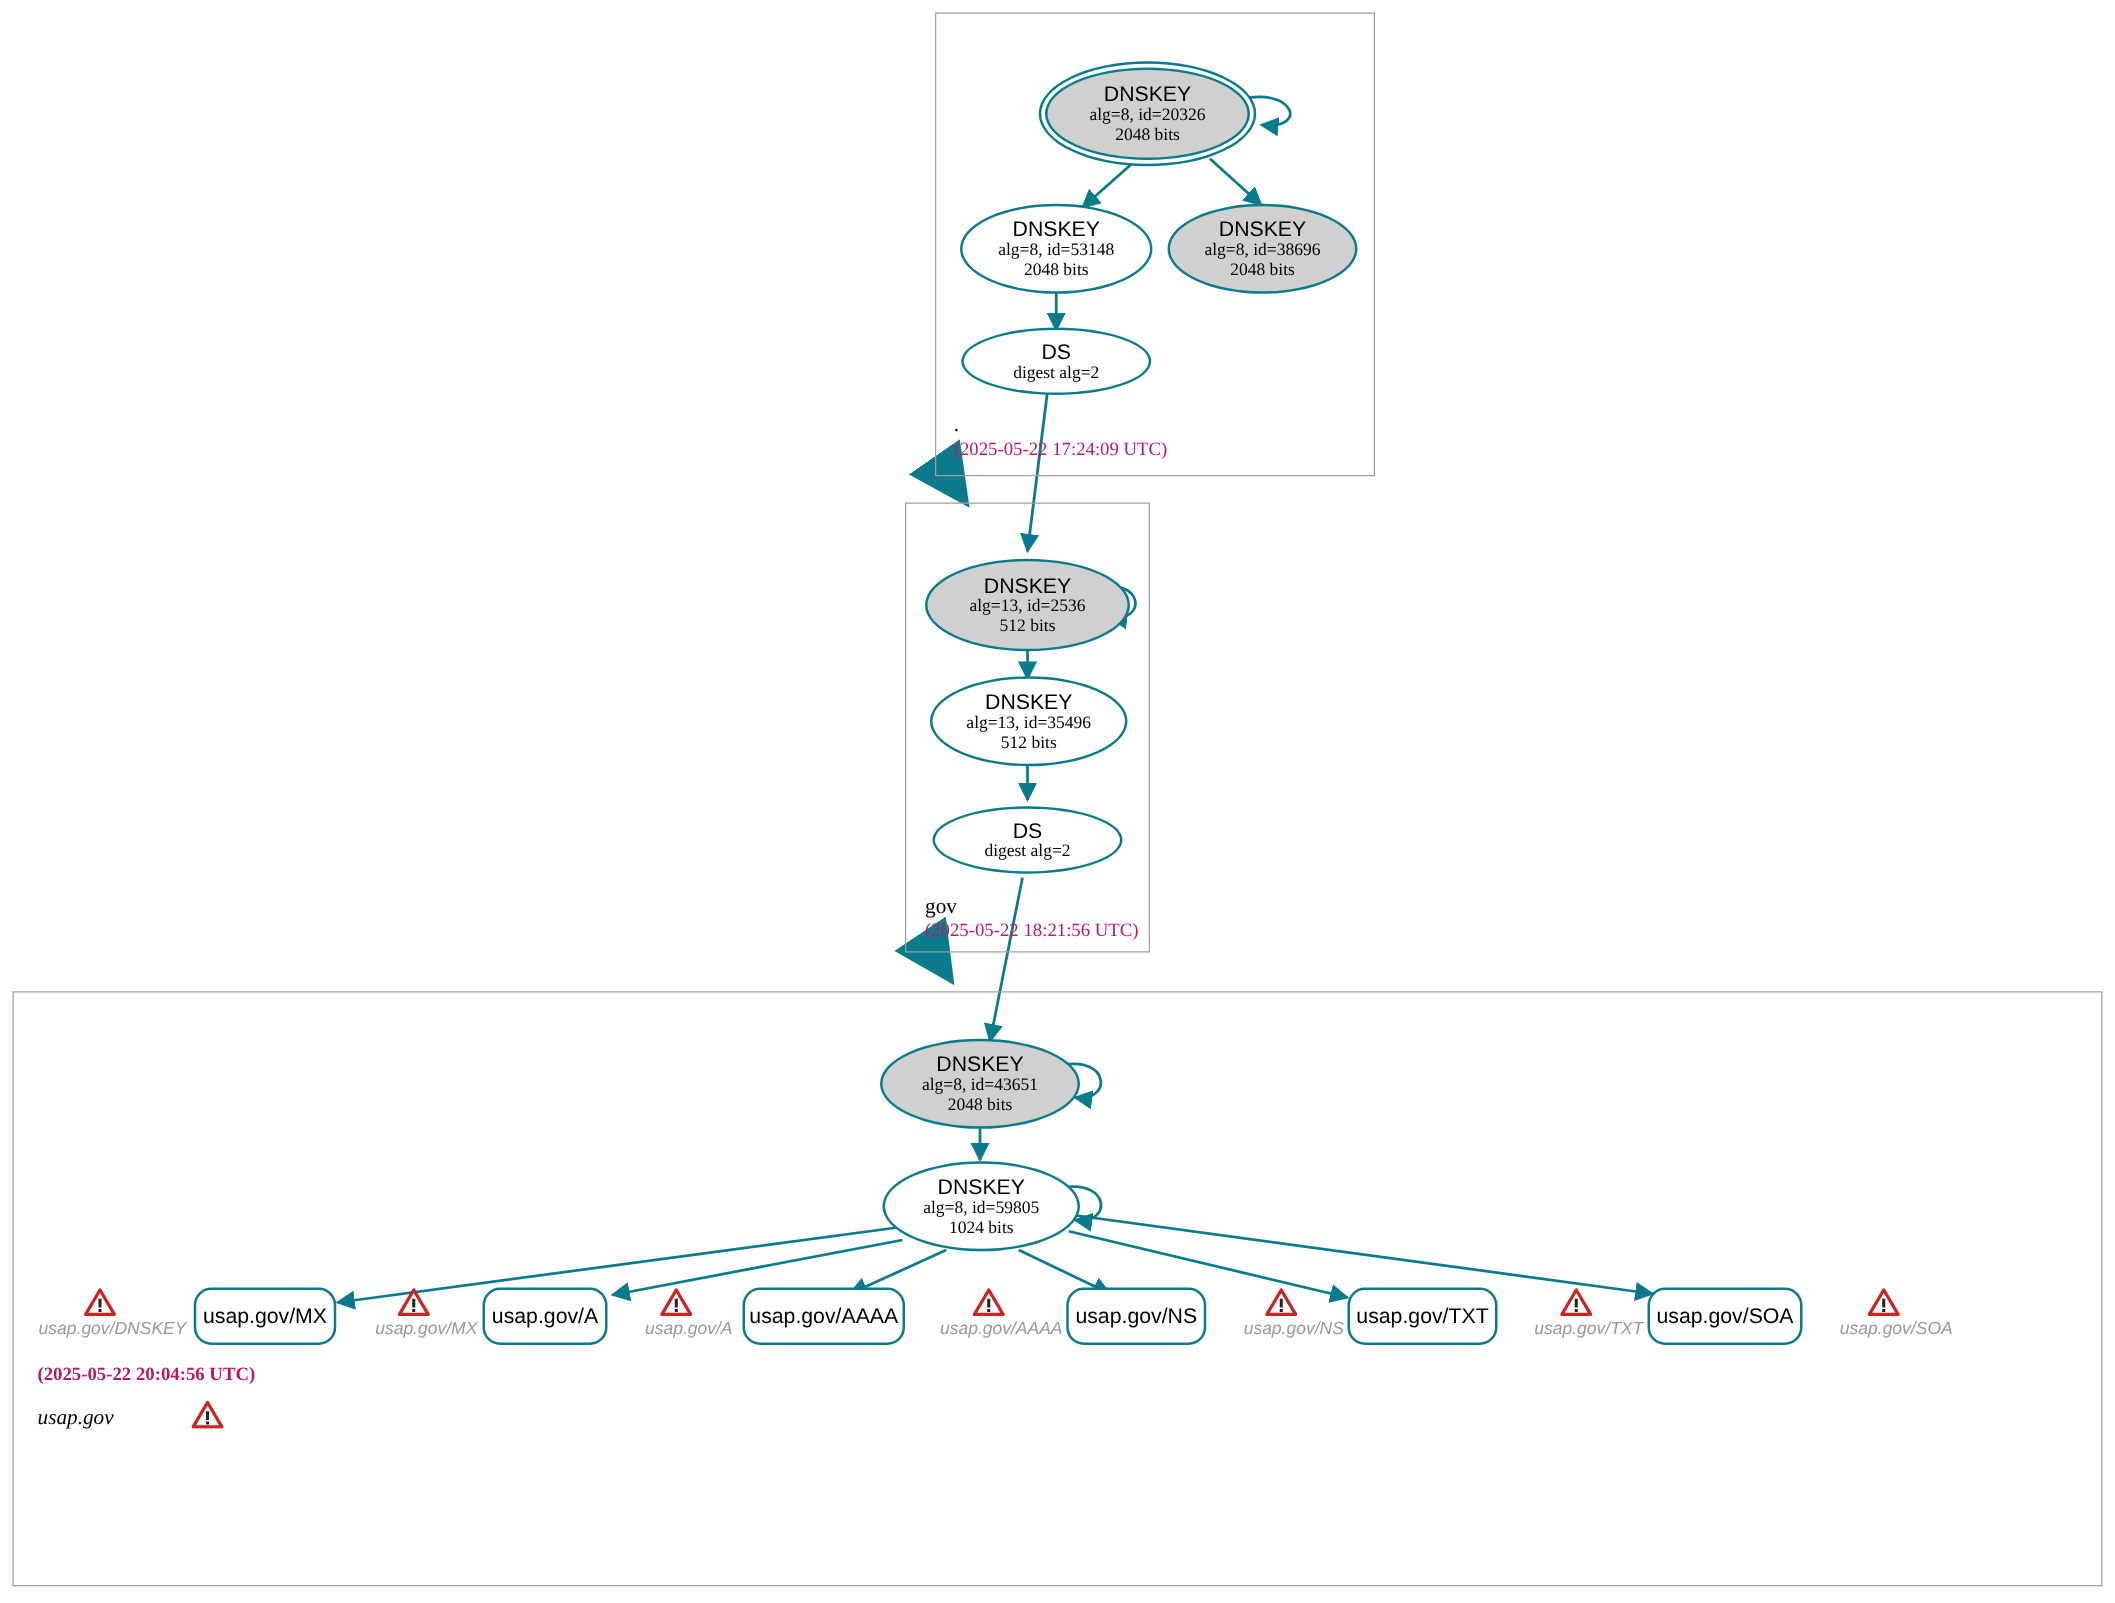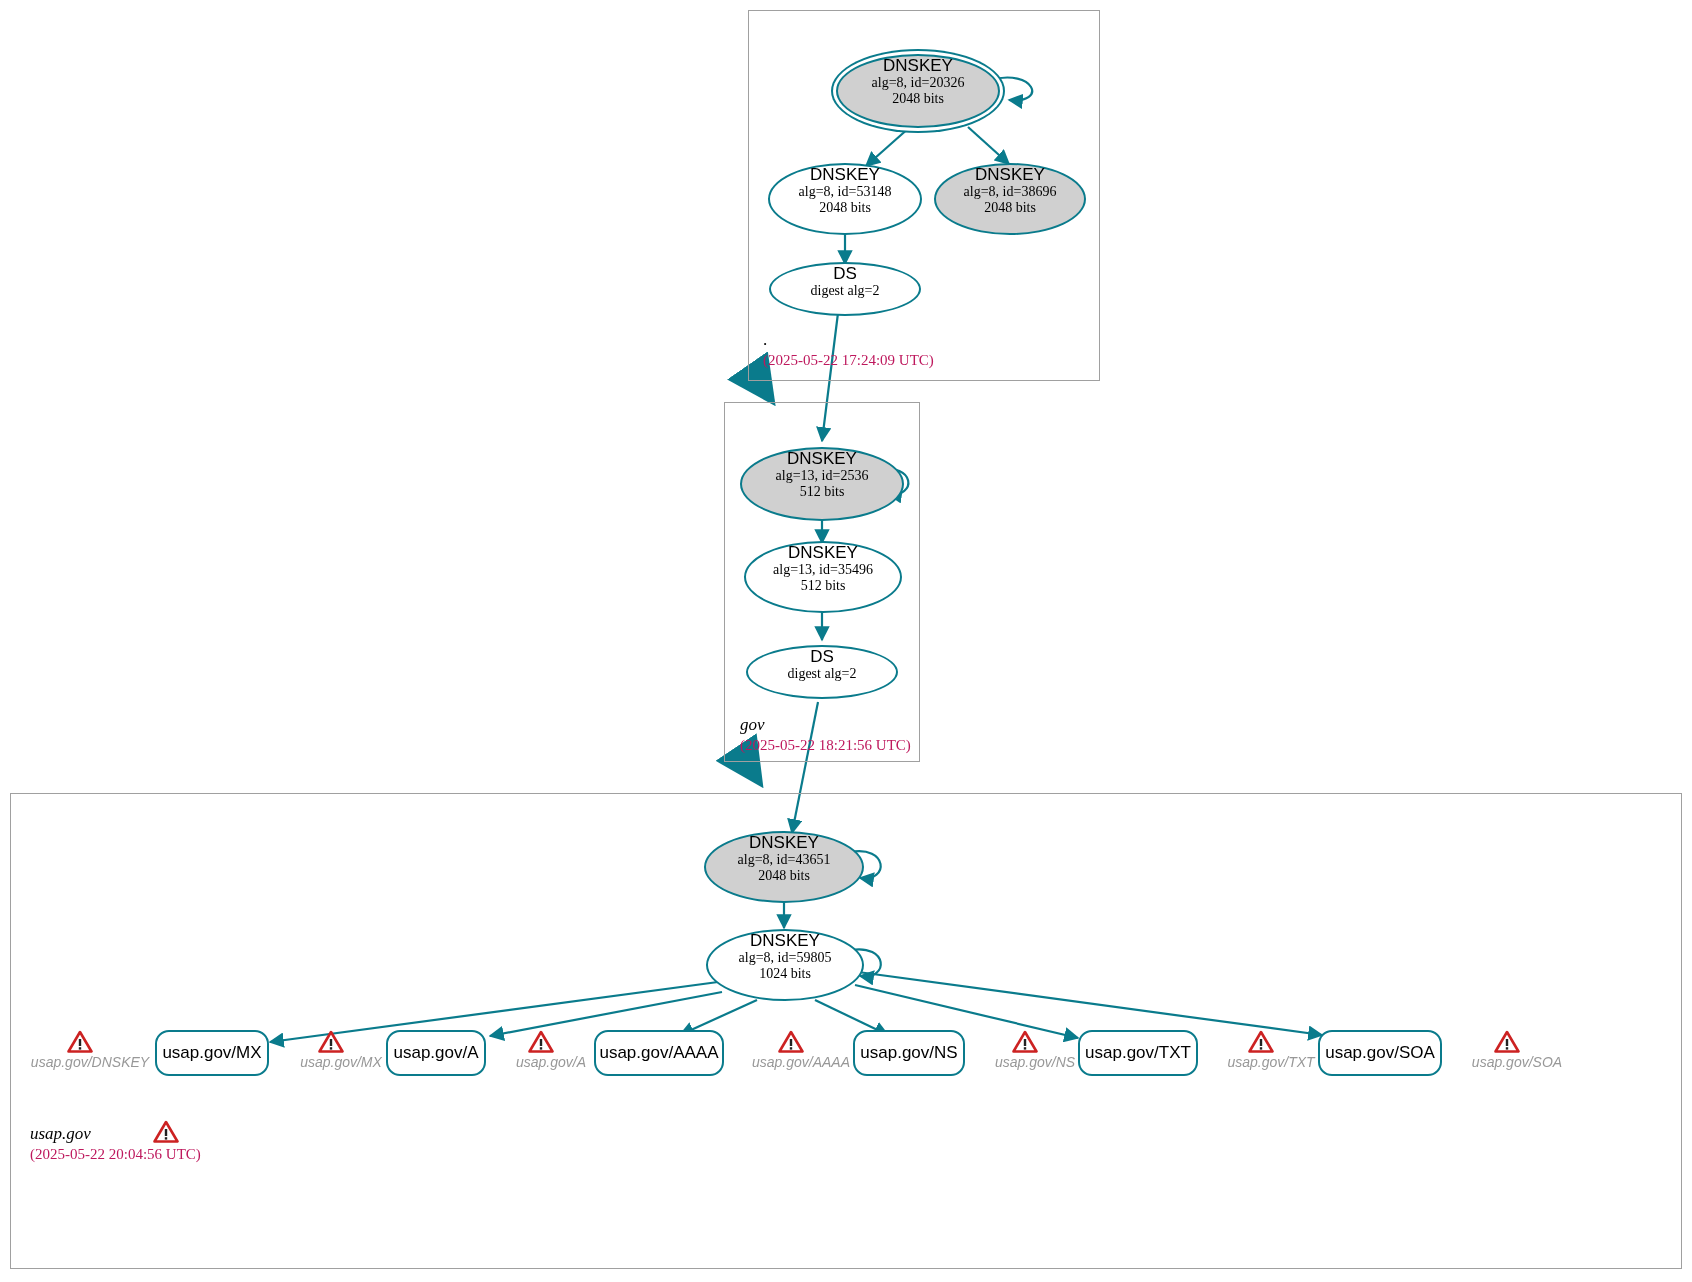--- a/index.html
+++ b/index.html
@@ -42,20 +42,21 @@
     font-size: 15px;
     color: #be185d;
     white-space: nowrap;
   }
   .node {
     position: absolute;
     box-sizing: border-box;
     display: flex;
     flex-direction: column;
     align-items: center;
+    justify-content: center;
     text-align: center;
     line-height: 1.12;
     color: #000;
   }
   .ellipse {
     border: 2px solid #0a7b8c;
     border-radius: 50%;
     background: #ffffff;
   }
   .ellipse.filled {
@@ -156,26 +157,26 @@
       <path d="M 761,385 L 770,398" marker-end="url(#arrowbig)"></path>
       <path d="M 748,765 L 758,780" marker-end="url(#arrowbig)"></path>
     </g>
   </svg>
 
   <div class="zone-box" style="left:748px; top:10px; width:352px; height:371px;"></div>
   <div class="zone-label" style="left:763px; top:330px;">.</div>
   <div class="zone-time" style="left:763px; top:352px;">(2025-05-22 17:24:09 UTC)</div>
 
   <div class="zone-box" style="left:724px; top:402px; width:196px; height:360px;"></div>
-  <div class="zone-label" style="left:740px; top:715px;font-style:italic;">gov</div>
+  <div class="zone-label" style="left:740px; top:715px;">gov</div>
   <div class="zone-time" style="left:740px; top:737px;">(2025-05-22 18:21:56 UTC)</div>
 
   <div class="zone-box" style="left:10px; top:793px; width:1672px; height:476px;"></div>
   <div class="zone-label" style="left:30px; top:1124px;font-style:italic;">usap.gov</div>
-  <div class="zone-time" style="left:30px; top:1146px;">(2025-05-22 20:04:56 UTC)</div>
+  <div class="zone-time" style="left:30px; top:1092px;font-weight:bold;">(2025-05-22 20:04:56 UTC)</div>
 
   <div class="warn-group" style="left:153px; top:1120px;">
     <svg class="warn-ico" width="26" height="23" viewBox="0 0 26 23">
       <path d="M13 2 L24.5 21.5 L1.5 21.5 Z" fill="#ffffff" stroke="#cc2222" stroke-width="2.6" stroke-linejoin="round"></path>
       <rect x="11.8" y="9" width="2.4" height="7" fill="#222"></rect>
       <rect x="11.8" y="17.2" width="2.4" height="2.4" fill="#222"></rect>
     </svg>
   </div>
 
   <div class="node ellipse filled double" style="left:836px; top:54px; width:164px; height:74px;">

